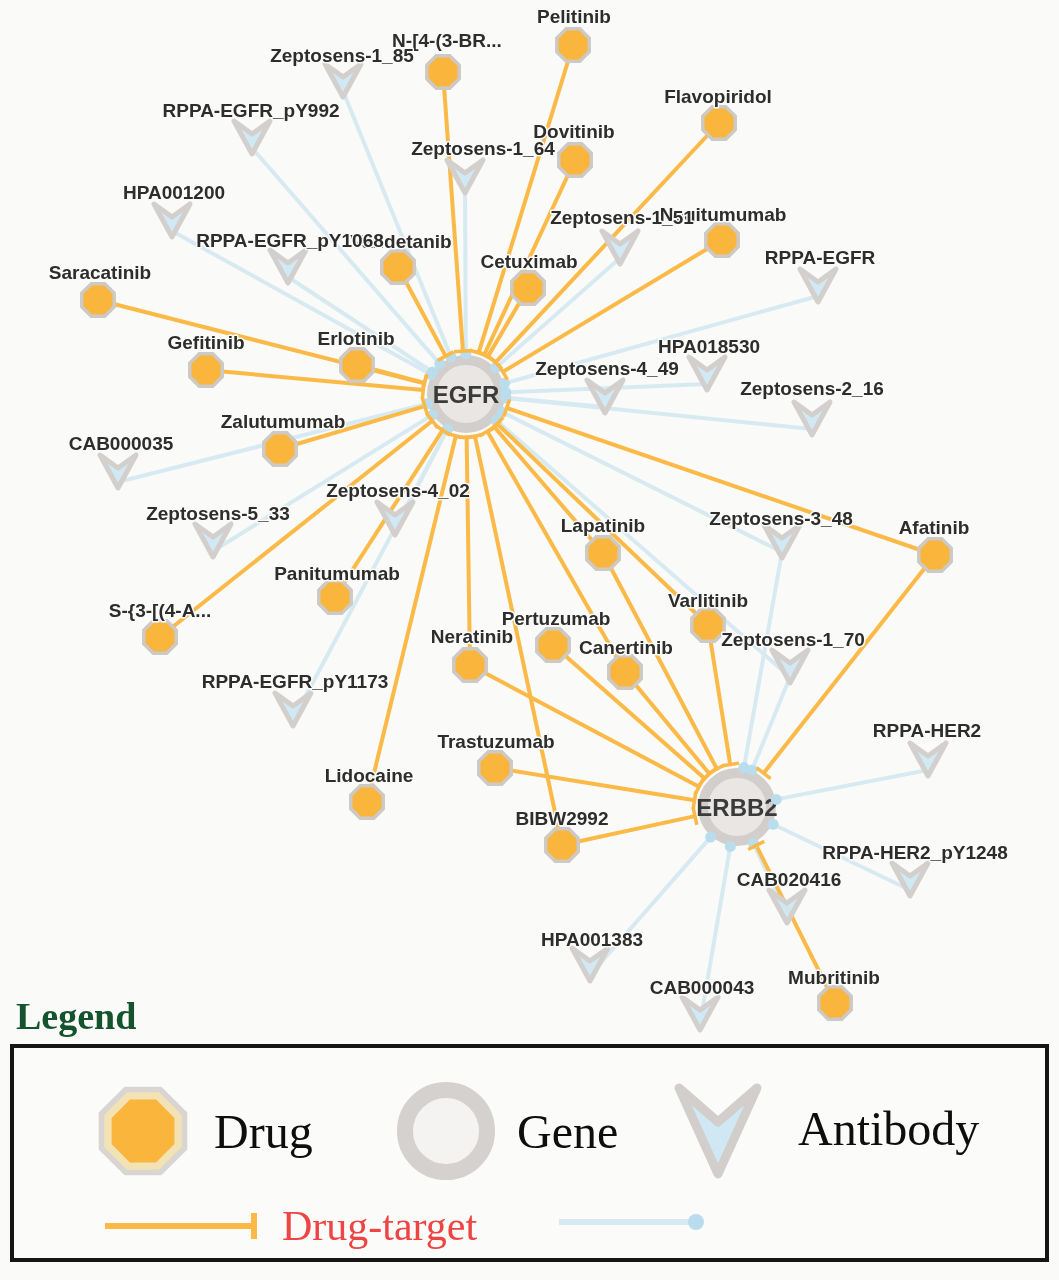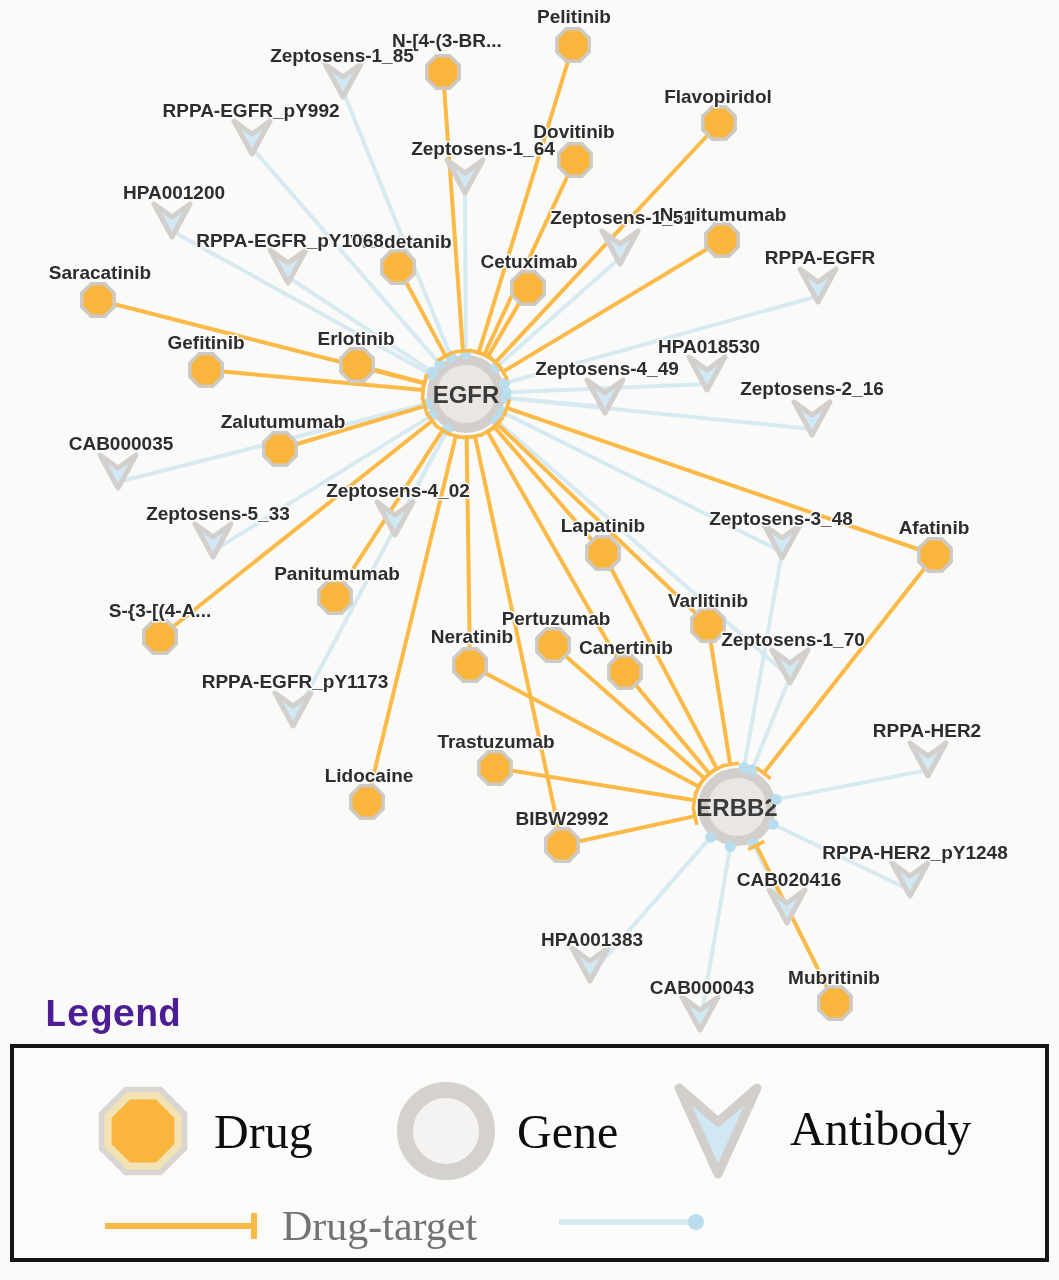--- a/index.html
+++ b/index.html
@@ -1,25 +1,25 @@
 <!DOCTYPE html>
 <html><head>
 <meta charset="utf-8">
 <style>
   html,body{margin:0;padding:0;background:#fafaf8;}
   .stage{position:relative;width:1059px;height:1280px;background:#fafaf8;overflow:hidden;
          font-family:"Liberation Sans",sans-serif;}
   #network{position:absolute;left:0;top:0;}
   .legend-title{position:absolute;left:16px;top:994px;
-    font-family:Liberation Mono, monospace;font-weight:bold;font-size:38px;color:#4c1d95;margin-left:28px;}
+    font-family:Liberation Serif, serif;font-weight:bold;font-size:38px;color:#14532d;}
   .legend-box{position:absolute;left:10px;top:1044px;width:1031px;height:210px;
     border:4px solid #151515;background:#fbfbf9;}
   .li{position:absolute;display:flex;align-items:center;}
   .li .shape-label{font-family:"Liberation Serif",serif;font-size:48px;color:#0e0e0e;margin-left:18px;}
-  .li .edge-label{font-family:"Liberation Serif",serif;font-size:42px;color:#737373;margin-left:12px;}
+  .li .edge-label{font-family:"Liberation Serif",serif;font-size:42px;color:#ef4444;margin-left:12px;}
 </style>
 </head>
 <body>
 
 <div class="stage">
 
   <svg id="network" width="1059" height="1280" viewBox="0 0 1059 1280">
       <g>
         <line x1="343" y1="91" x2="450.9547615908526" y2="356.9373395286858" stroke="#d7eaf2" stroke-width="4"></line>
         <line x1="252" y1="148" x2="439.74677742852964" y2="363.82106190382376" stroke="#d7eaf2" stroke-width="4"></line>
@@ -335,21 +335,21 @@
       <span class="shape-label">Drug</span>
     </div>
 
     <div class="li" style="left:379px;top:30px;">
       <svg width="106" height="106" viewBox="0 0 106 106">
         <circle cx="53" cy="53" r="41" fill="#f5f3f1" stroke="#d5d1ce" stroke-width="16"></circle>
       </svg>
       <span class="shape-label">Gene</span>
     </div>
 
-    <div class="li" style="left:650px;top:26px;">
+    <div class="li" style="left:650px;top:26px;gap:8px;">
       <svg width="108" height="108" viewBox="0 0 108 108">
         <polygon points="15,14 54,48 93,14 54,100" fill="#cfe8f3" stroke="#d2cecb" stroke-width="9" stroke-linejoin="round"></polygon>
       </svg>
       <span class="shape-label">Antibody</span>
     </div>
 
     <div class="li" style="left:88px;top:154px;">
       <svg width="168" height="40" viewBox="0 0 168 40">
         <line x1="3" y1="20" x2="152" y2="20" stroke="#fbb947" stroke-width="6"></line>
         <line x1="152" y1="7" x2="152" y2="33" stroke="#fbb947" stroke-width="6"></line>

